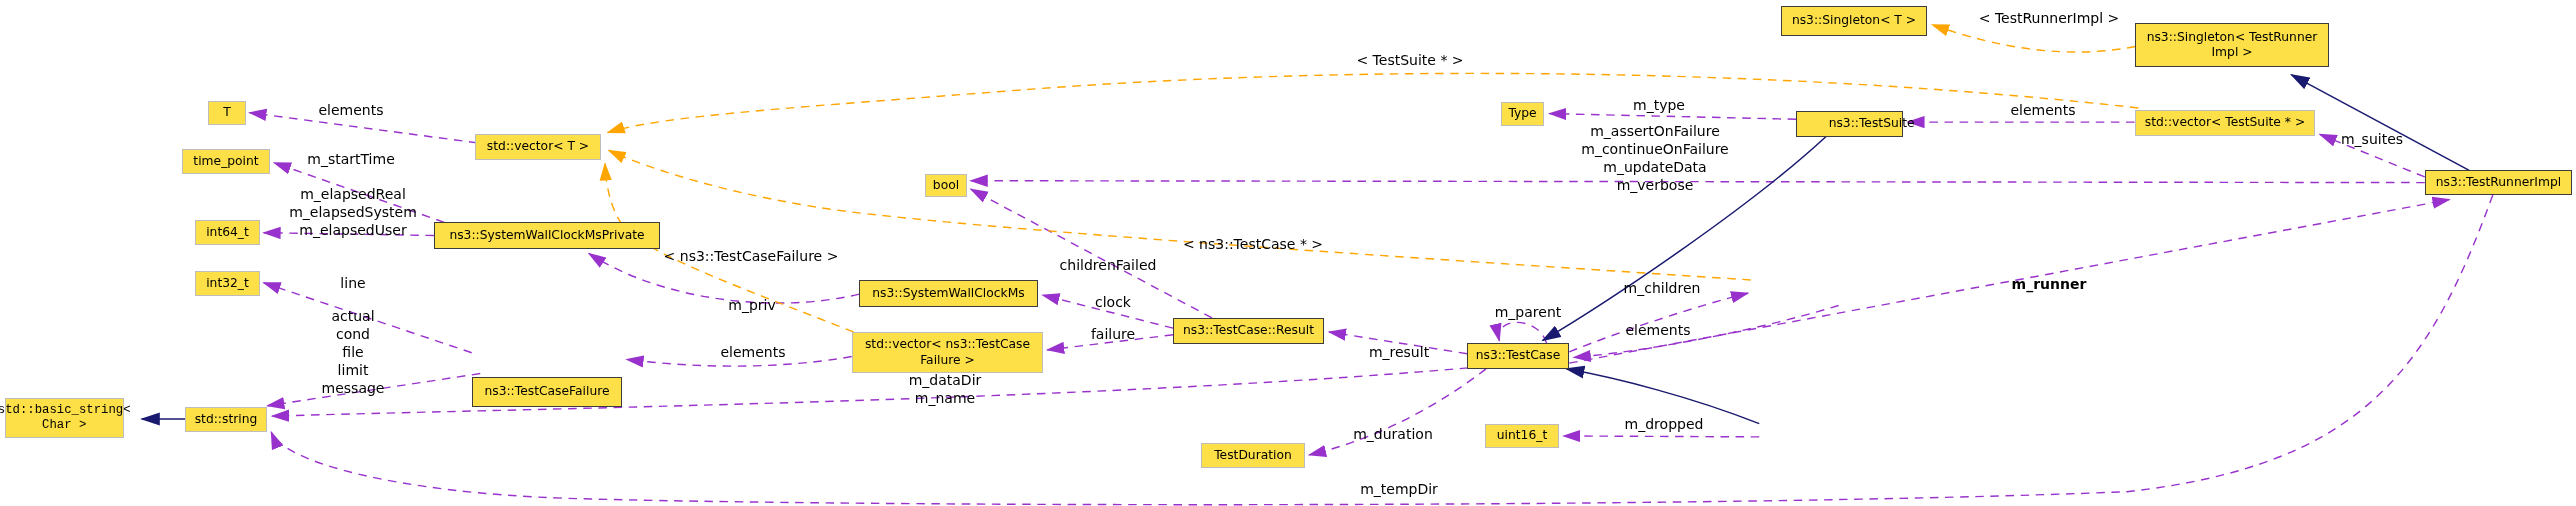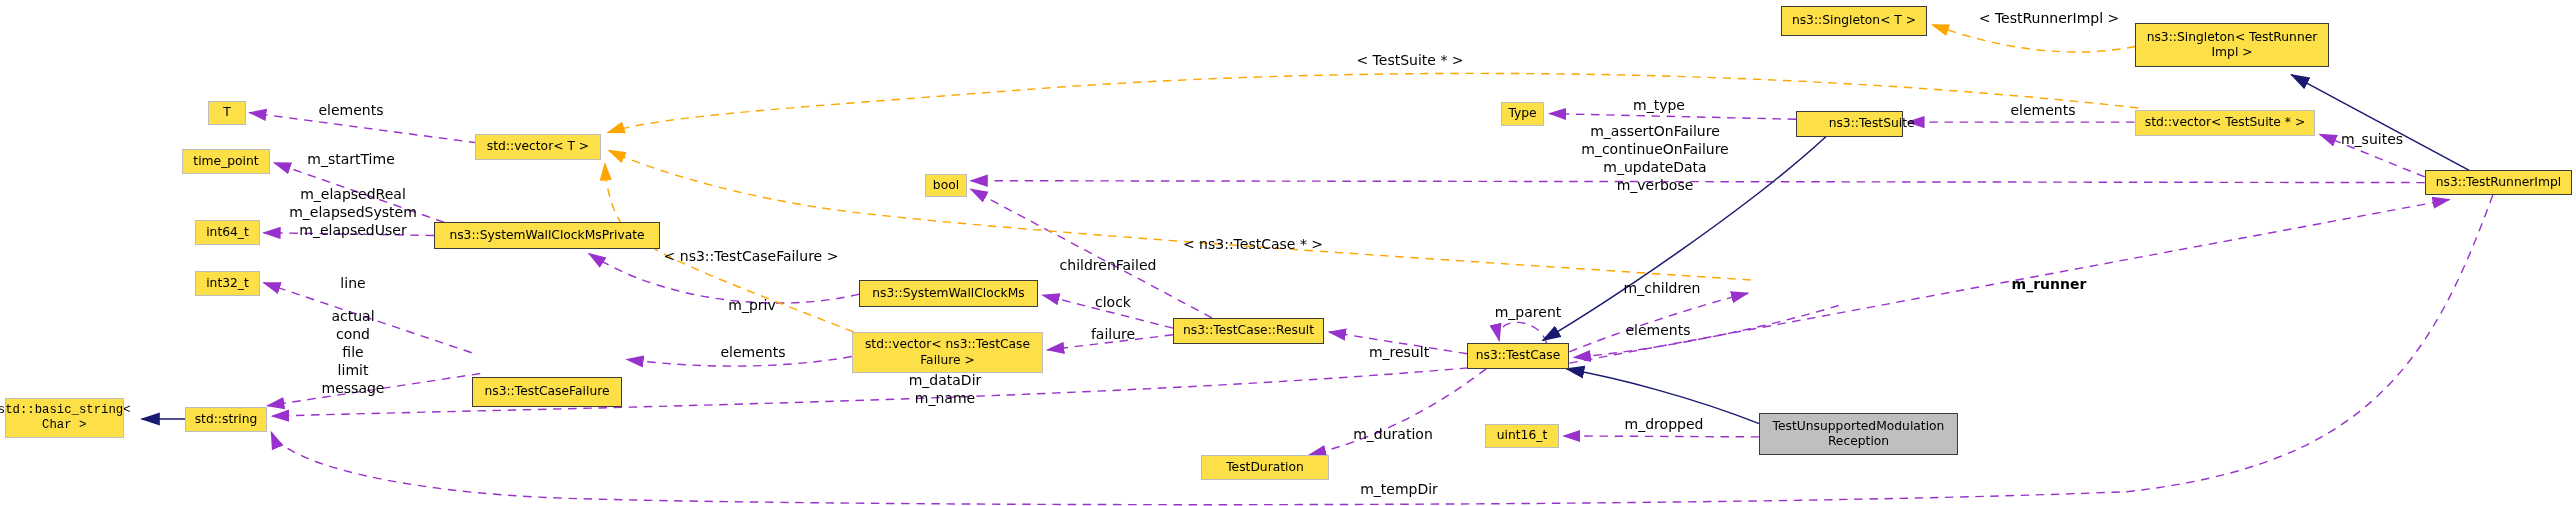--- a/index.html
+++ b/index.html
@@ -80,23 +80,22 @@
   <div class="node" style="left:475px;top:134px;width:126px;height:25.5px;">std::vector&lt; T &gt;</div>
   <div class="node bold" style="left:434px;top:222px;width:226px;height:26.5px;">ns3::SystemWallClockMsPrivate</div>
   <div class="node bold" style="left:472px;top:346px;width:150px;height:30px;margin-top:31px;">ns3::TestCaseFailure</div>
   <div class="node" style="left:4.7px;top:398px;width:119px;height:40px;font-family:Liberation Mono, monospace;">std::basic_string&lt; Char &gt;</div>
   <div class="node" style="left:185px;top:407px;width:82px;height:24.6px;">std::string</div>
   <div class="node" style="left:925px;top:174px;width:42px;height:23px;">bool</div>
   <div class="node bold" style="left:859px;top:280px;width:179px;height:26.5px;">ns3::SystemWallClockMs</div>
   <div class="node" style="left:852px;top:332px;width:191px;height:41px;">std::vector&lt; ns3::TestCase Failure &gt;</div>
   <div class="node bold" style="left:1173px;top:318px;width:151px;height:25.5px;">ns3::TestCase::Result</div>
   <div class="node bold" style="left:1467px;top:343px;width:102px;height:25.5px;">ns3::TestCase</div>
-  <div class="node" style="left:1201px;top:443px;width:128px;height:24.6px;margin-top:12px;">TestDuration</div>
+  <div class="node" style="left:1201px;top:443px;width:104px;height:24.6px;">TestDuration</div>
   <div class="node" style="left:1485px;top:424px;width:74px;height:23.6px;">uint16_t</div>
-  <div class="node current" style="left:1759px;top:413px;width:199px;height:42px;">TestUnsupportedModulation Reception</div>
   <div class="node" style="left:1501px;top:102px;width:43px;height:23.6px;">Type</div>
   <div class="node bold" style="left:1796px;top:111px;width:107px;height:25.5px;padding-left:48px;">ns3::TestSuite</div>
   <div class="node" style="left:2135px;top:110px;width:180px;height:25.5px;">std::vector&lt; TestSuite * &gt;</div>
   <div class="node bold" style="left:1781px;top:5.7px;width:146px;height:30px;">ns3::Singleton&lt; T &gt;</div>
   <div class="node bold" style="left:2135px;top:23px;width:194px;height:44px;">ns3::Singleton&lt; TestRunner Impl &gt;</div>
   <div class="node bold" style="left:2425px;top:170px;width:147px;height:24.6px;">ns3::TestRunnerImpl</div>
 
   <div class="elabel" style="left:351px;top:102px;">elements</div>
   <div class="elabel" style="left:351px;top:151px;">m_startTime</div>
   <div class="elabel" style="left:353px;top:186px;">m_elapsedReal

